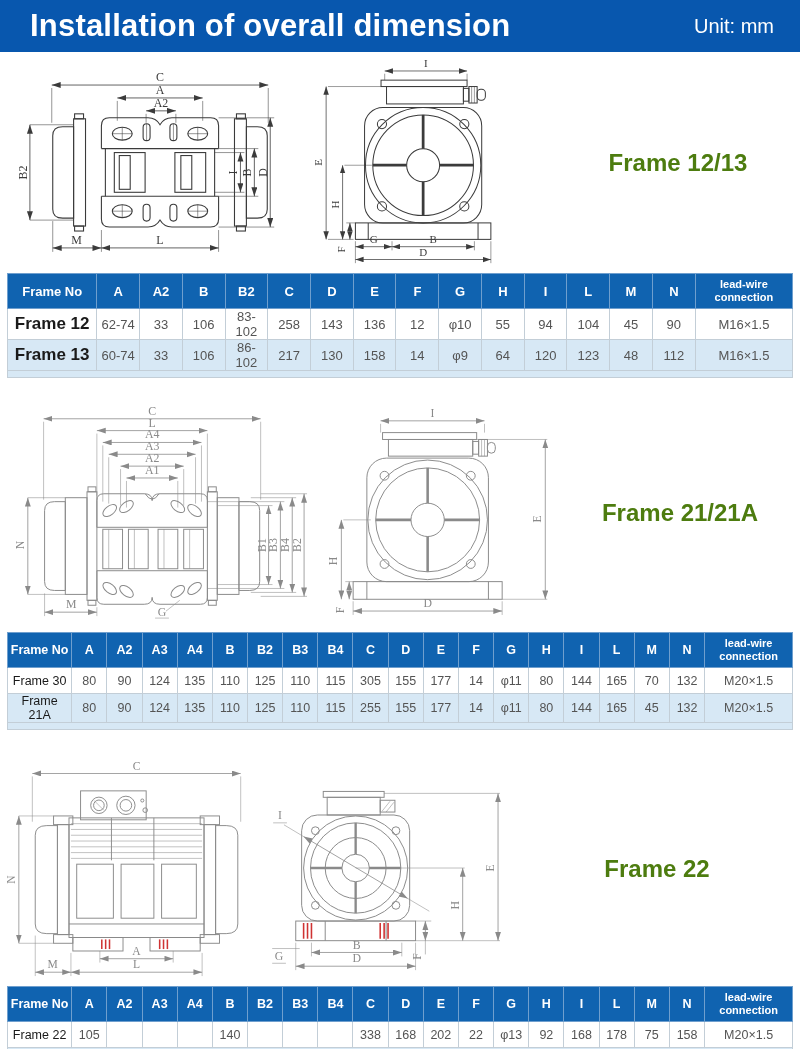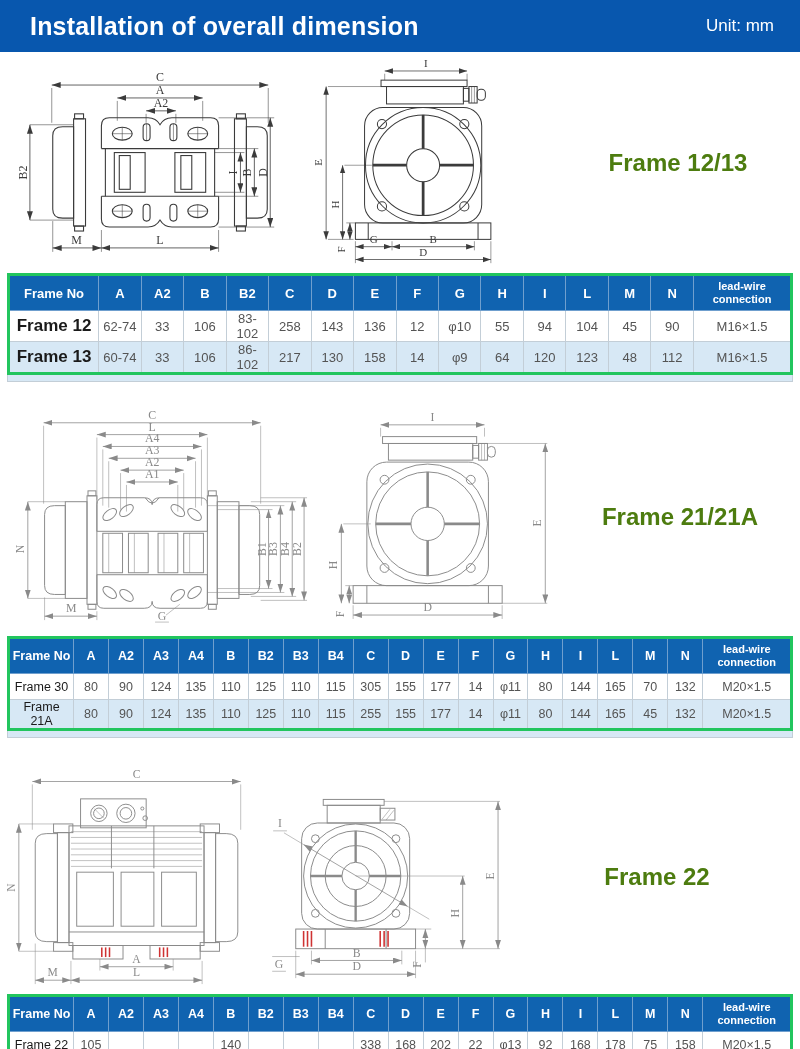--- a/index.html
+++ b/index.html
@@ -1,29 +1,29 @@
 <!DOCTYPE html>
 <html><head>
 <meta charset="utf-8">
 <style>
   html,body{margin:0;padding:0}
   body{width:800px;height:1049px;background:#fff;overflow:hidden;
        font-family:"Liberation Sans",sans-serif}
   .topbar{height:52px;background:#0857ae;display:flex;align-items:center;
           justify-content:space-between;padding:0 26px 0 30px;box-sizing:border-box}
-  .title{color:#fff;font-size:25px;font-weight:700;letter-spacing:.2px}
-  .unit{color:#fff;font-size:17px}
+  .title{color:#fff;font-size:31px;font-weight:700;letter-spacing:.2px}
+  .unit{color:#fff;font-size:20px}
   .draw-row{display:flex;align-items:stretch}
   .row1{margin-top:8px;height:205px;padding-left:16px}
   .row2{margin-top:24px;height:222px;padding-left:14px}
   .row3{margin-top:30px;height:218px;padding-left:6px}
   .frame-label{flex:1;display:flex;align-items:center;justify-content:center;
                font-size:24px;font-weight:700;color:#4d7c0f;white-space:nowrap}
   .table-wrap{margin:8px 7px 0}
-  table{width:100%;border-collapse:collapse;table-layout:fixed;border:3px solid #22c55e}
+  table{width:100%;border-collapse:collapse;table-layout:fixed;border:1px solid #22c55e}
   th{background:#1063b0;color:#fff;font-weight:700;font-size:13px;
      border:1px solid #6f9fce;height:34px;padding:0 1px}
   td{border:1px solid #c3ced7;text-align:center;font-size:13px;color:#545454;
      height:25px;padding:0 1px;background:#fff}
   tbody tr:nth-child(even) td{background:#d7e8f5}
   td:first-child{color:#1a1a1a}
   .t16 td:first-child{font-weight:700;font-size:17px}
   .t16 .c-frame{width:11%}
   .t16 .c-lead{width:12%}
   .t20 .c-frame{width:7.8%}

